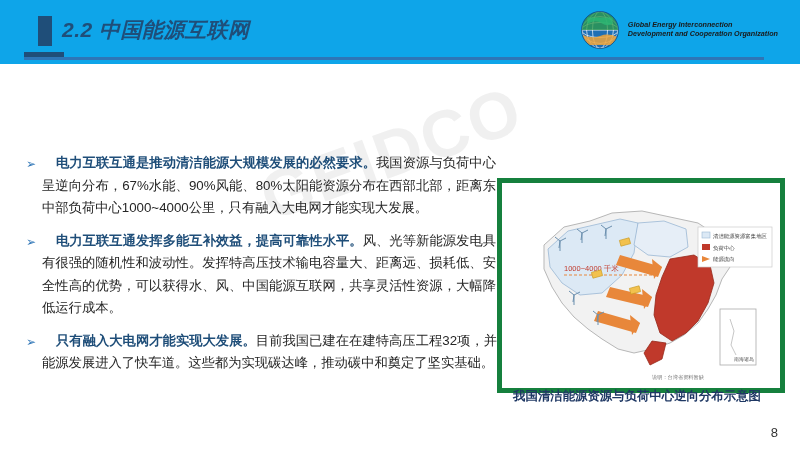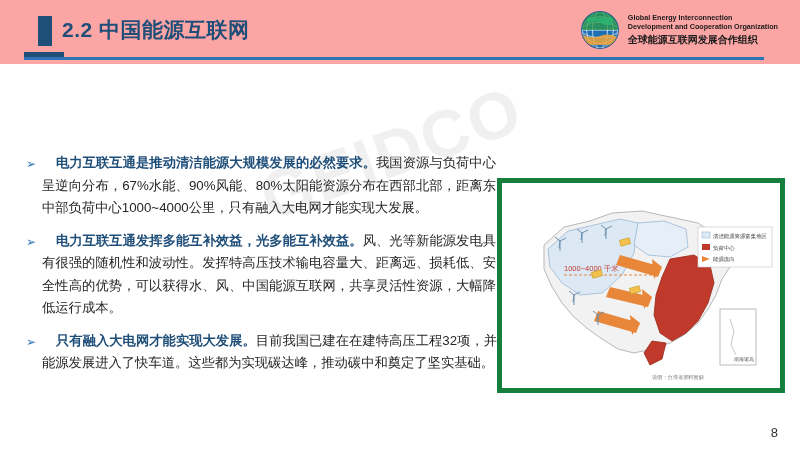--- a/index.html
+++ b/index.html
@@ -21,21 +21,22 @@
     height: 450px;
     background: #ffffff;
     overflow: hidden;
   }
   
   .header-bar {
     position: absolute;
     left: 0; top: 0;
     width: 800px;
     height: 64px;
-    background: #fca5a5;
+    background: #0ea5e9;
+    font-style: italic;
   }
   .header-left-block {
     position: absolute;
     left: 38px;
     top: 16px;
     width: 14px;
     height: 30px;
     background: #1f4e79;
   }
   .header-underline {
@@ -221,36 +222,35 @@
           <ellipse cx="50" cy="50" rx="32" ry="44" stroke="#ffffff" stroke-width="1.6" fill="none"></ellipse>
           <path d="M6 50 a44 44 0 0 1 88 0 z" fill="#2f9b45" opacity="0.75"></path>
           <path d="M20 36 q18 -12 34 -2 q12 8 26 2 l0 -16 l-60 0 z" fill="#2bb673" opacity="0.8"></path>
           <path d="M10 62 q20 10 40 2 q20 -8 40 2 l0 20 l-80 0 z" fill="#f0a43a" opacity="0.85"></path>
         </g>
         <circle cx="50" cy="50" r="44" fill="none" stroke="#0d4f86" stroke-width="2"></circle>
       </svg>
       <div class="logo-text">
         <div class="logo-en">Global Energy Interconnection</div>
         <div class="logo-en">Development and Cooperation Organization</div>
-        <div class="logo-cn">全球能源互联网发展合作组织</div>
       </div>
     </div>
   </div>
 
 
   <div class="watermark">GEIDCO</div>
 
   <div class="bullets">
     <div class="bullet">
       <span class="arrow">➢</span>
       <span class="lead">电力互联互通是推动清洁能源大规模发展的必然要求。</span><span>我国资源与负荷中心呈逆向分布，67%水能、90%风能、80%太阳能资源分布在西部北部，距离东中部负荷中心1000~4000公里，只有融入大电网才能实现大发展。</span>
     </div>
     <div class="bullet">
       <span class="arrow">➢</span>
-      <span class="lead">电力互联互通发挥多能互补效益，光多能互补效益。</span><span>风、光等新能源发电具有很强的随机性和波动性。发挥特高压技术输电容量大、距离远、损耗低、安全性高的优势，可以获得水、风、中国能源互联网，共享灵活性资源，大幅降低运行成本。</span>
+      <span class="lead">电力互联互通发挥多能互补效益，提高可靠性水平。</span><span>风、光等新能源发电具有很强的随机性和波动性。发挥特高压技术输电容量大、距离远、损耗低、安全性高的优势，可以获得水、风、中国能源互联网，共享灵活性资源，大幅降低运行成本。</span>
     </div>
     <div class="bullet b3">
       <span class="arrow">➢</span>
       <span class="lead">只有融入大电网才能实现大发展。</span><span>目前我国已建在在建特高压工程32项，并网清洁能源装机7.6亿千瓦，支撑我国清洁能源发展进入了快车道。这些都为实现碳达峰，推动碳中和奠定了坚实基础。</span>
     </div>
   </div>
 
   <div class="map-box">
     <svg viewBox="0 0 278 205" width="278" height="205">
       <rect x="0" y="0" width="278" height="205" fill="#ffffff"></rect>
@@ -304,16 +304,17 @@
       </g>
 
       <g>
         <rect x="218" y="126" width="36" height="56" fill="#ffffff" stroke="#aaaaaa" stroke-width="0.8"></rect>
         <path d="M228 136 l4 12 l-3 14 l5 10" stroke="#b7b7b7" stroke-width="0.8" fill="none"></path>
         <text x="232" y="178" font-family="Liberation Sans, sans-serif" font-size="5" fill="#555">南海诸岛</text>
       </g>
       <text x="150" y="196" font-family="Liberation Sans, sans-serif" font-size="5.2" fill="#777">说明：台湾省资料暂缺</text>
     </svg>
   </div>
+  <div class="map-caption">我国清洁能源资源与负荷中心逆向分布示意图</div>
 
   <div class="page-number">8</div>
   <div class="bottom-strip"></div>
 </div>
 
 </body></html>

